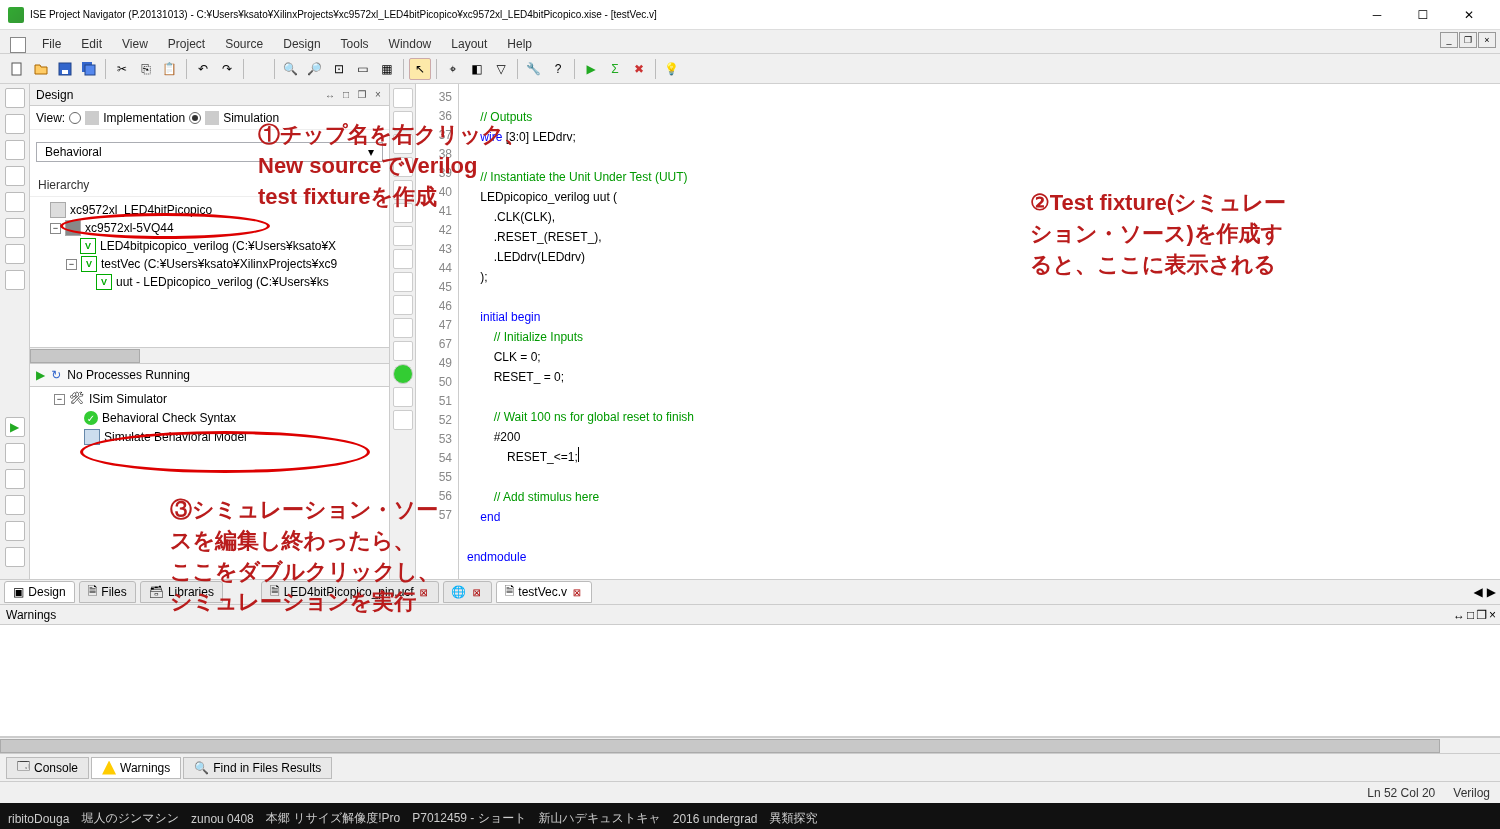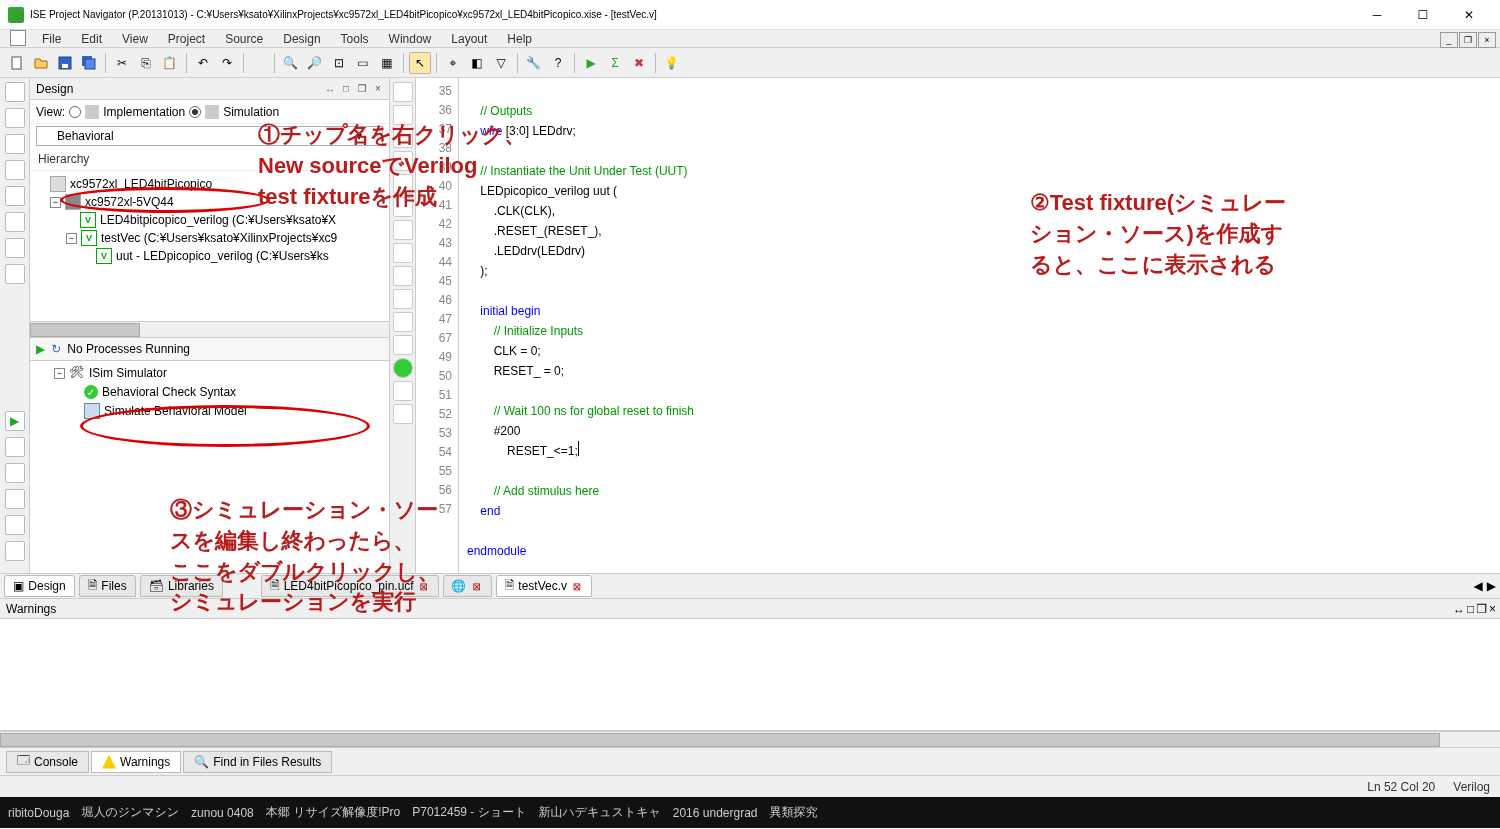--- a/index.html
+++ b/index.html
@@ -2,39 +2,39 @@
 <html><head>
 <meta charset="utf-8">
 <style>
 *{box-sizing:border-box;margin:0;padding:0;font-family:"Segoe UI","Meiryo",sans-serif;font-size:12px}
 body{background:#fff;width:1500px;height:829px;position:relative;overflow:hidden}
 .titlebar{height:30px;background:#fff;border-bottom:1px solid #ddd;display:flex;align-items:center;padding:0 8px}
 .titlebar .appicon{width:16px;height:16px;background:linear-gradient(135deg,#3a3,#393);margin-right:6px;border-radius:2px}
 .titlebar .title{flex:1;color:#000;font-size:10px}
 .winbtns{display:flex;gap:0}
 .winbtn{width:46px;height:30px;display:flex;align-items:center;justify-content:center;color:#000}
-.menubar{height:18px;background:#f0f0f0;border-bottom:1px solid #d0d0d0;display:flex;align-items:flex-start;padding:0 4px;position:relative}
+.menubar{height:24px;background:#f0f0f0;border-bottom:1px solid #d0d0d0;display:flex;align-items:flex-end;padding:0 4px;position:relative}
 .menubar .docicon{width:16px;height:16px;margin:0 6px;background:#fff;border:1px solid #888}
 .menuitem{padding:2px 10px;color:#333}
 .mdibtns{position:absolute;right:4px;top:2px;display:flex;gap:1px}
 .mdibtn{width:18px;height:16px;border:1px solid #999;background:#eee;display:flex;align-items:center;justify-content:center;font-size:9px}
 .toolbar{height:30px;background:#f0f0f0;border-bottom:1px solid #d0d0d0;display:flex;align-items:center;padding:0 6px;gap:2px}
 .tbtn{width:22px;height:22px;display:flex;align-items:center;justify-content:center;border:1px solid transparent;border-radius:2px}
 .tsep{width:1px;height:20px;background:#bbb;margin:0 3px}
 .mainrow{display:flex;height:495px}
 .leftcol{width:30px;background:#f0f0f0;border-right:1px solid #ccc;display:flex;flex-direction:column;align-items:center;padding-top:4px;gap:6px}
 .leftcol .lb{width:20px;height:20px;border:1px solid #bbb;background:#fff;border-radius:2px}
 .design{width:360px;display:flex;flex-direction:column;border-right:1px solid #ccc;background:#fff}
 .panelhdr{height:22px;background:#f0f0f0;border-bottom:1px solid #ccc;display:flex;align-items:center;padding:0 6px;font-size:12px;position:relative}
 .panelhdr .ctrls{position:absolute;right:4px;display:flex;gap:2px}
 .panelhdr .pc{width:14px;height:14px;font-size:10px;display:flex;align-items:center;justify-content:center;color:#555}
 .viewrow{height:24px;display:flex;align-items:center;padding:0 6px;gap:4px;border-bottom:1px solid #eee}
 .radio{width:12px;height:12px;border:1px solid #666;border-radius:50%;display:inline-flex;align-items:center;justify-content:center}
 .radio.sel::after{content:"";width:6px;height:6px;background:#333;border-radius:50%}
-.combo{height:20px;border:1px solid #abadb3;background:#fff;display:flex;align-items:center;padding:0 20px;margin:2px 6px}
+.combo{height:20px;border:1px solid #abadb3;background:#fff;display:flex;align-items:center;padding:0 8px;margin:12px 6px}
 .hierhdr{padding:4px 8px;font-size:12px;color:#333;border-bottom:1px solid #eee}
 .tree{padding:4px 0 4px 20px;font-size:12px;height:150px;overflow:auto;position:relative}
 .tnode{display:flex;align-items:center;gap:4px;padding:1px 0;white-space:nowrap}
 .tnode .exp{width:11px;height:11px;border:1px solid #888;display:inline-flex;align-items:center;justify-content:center;font-size:9px;line-height:1}
 .tnode .ficon{width:16px;height:16px;background:#ddd;border:1px solid #aaa}
 .tnode .vicon{width:16px;height:16px;background:#fff;border:1px solid #0a0;color:#0a0;font-size:9px;display:flex;align-items:center;justify-content:center;font-weight:bold}
 .runbar{display:flex;align-items:center;gap:6px;padding:4px 6px;border-top:1px solid #ccc;border-bottom:1px solid #ccc;background:#f7f7f7}
 .runbar .play{color:#2a2;font-size:12px}
 .procpanel{flex:1;overflow:auto;position:relative}
 .proclabel{padding:4px 6px;font-size:12px}

